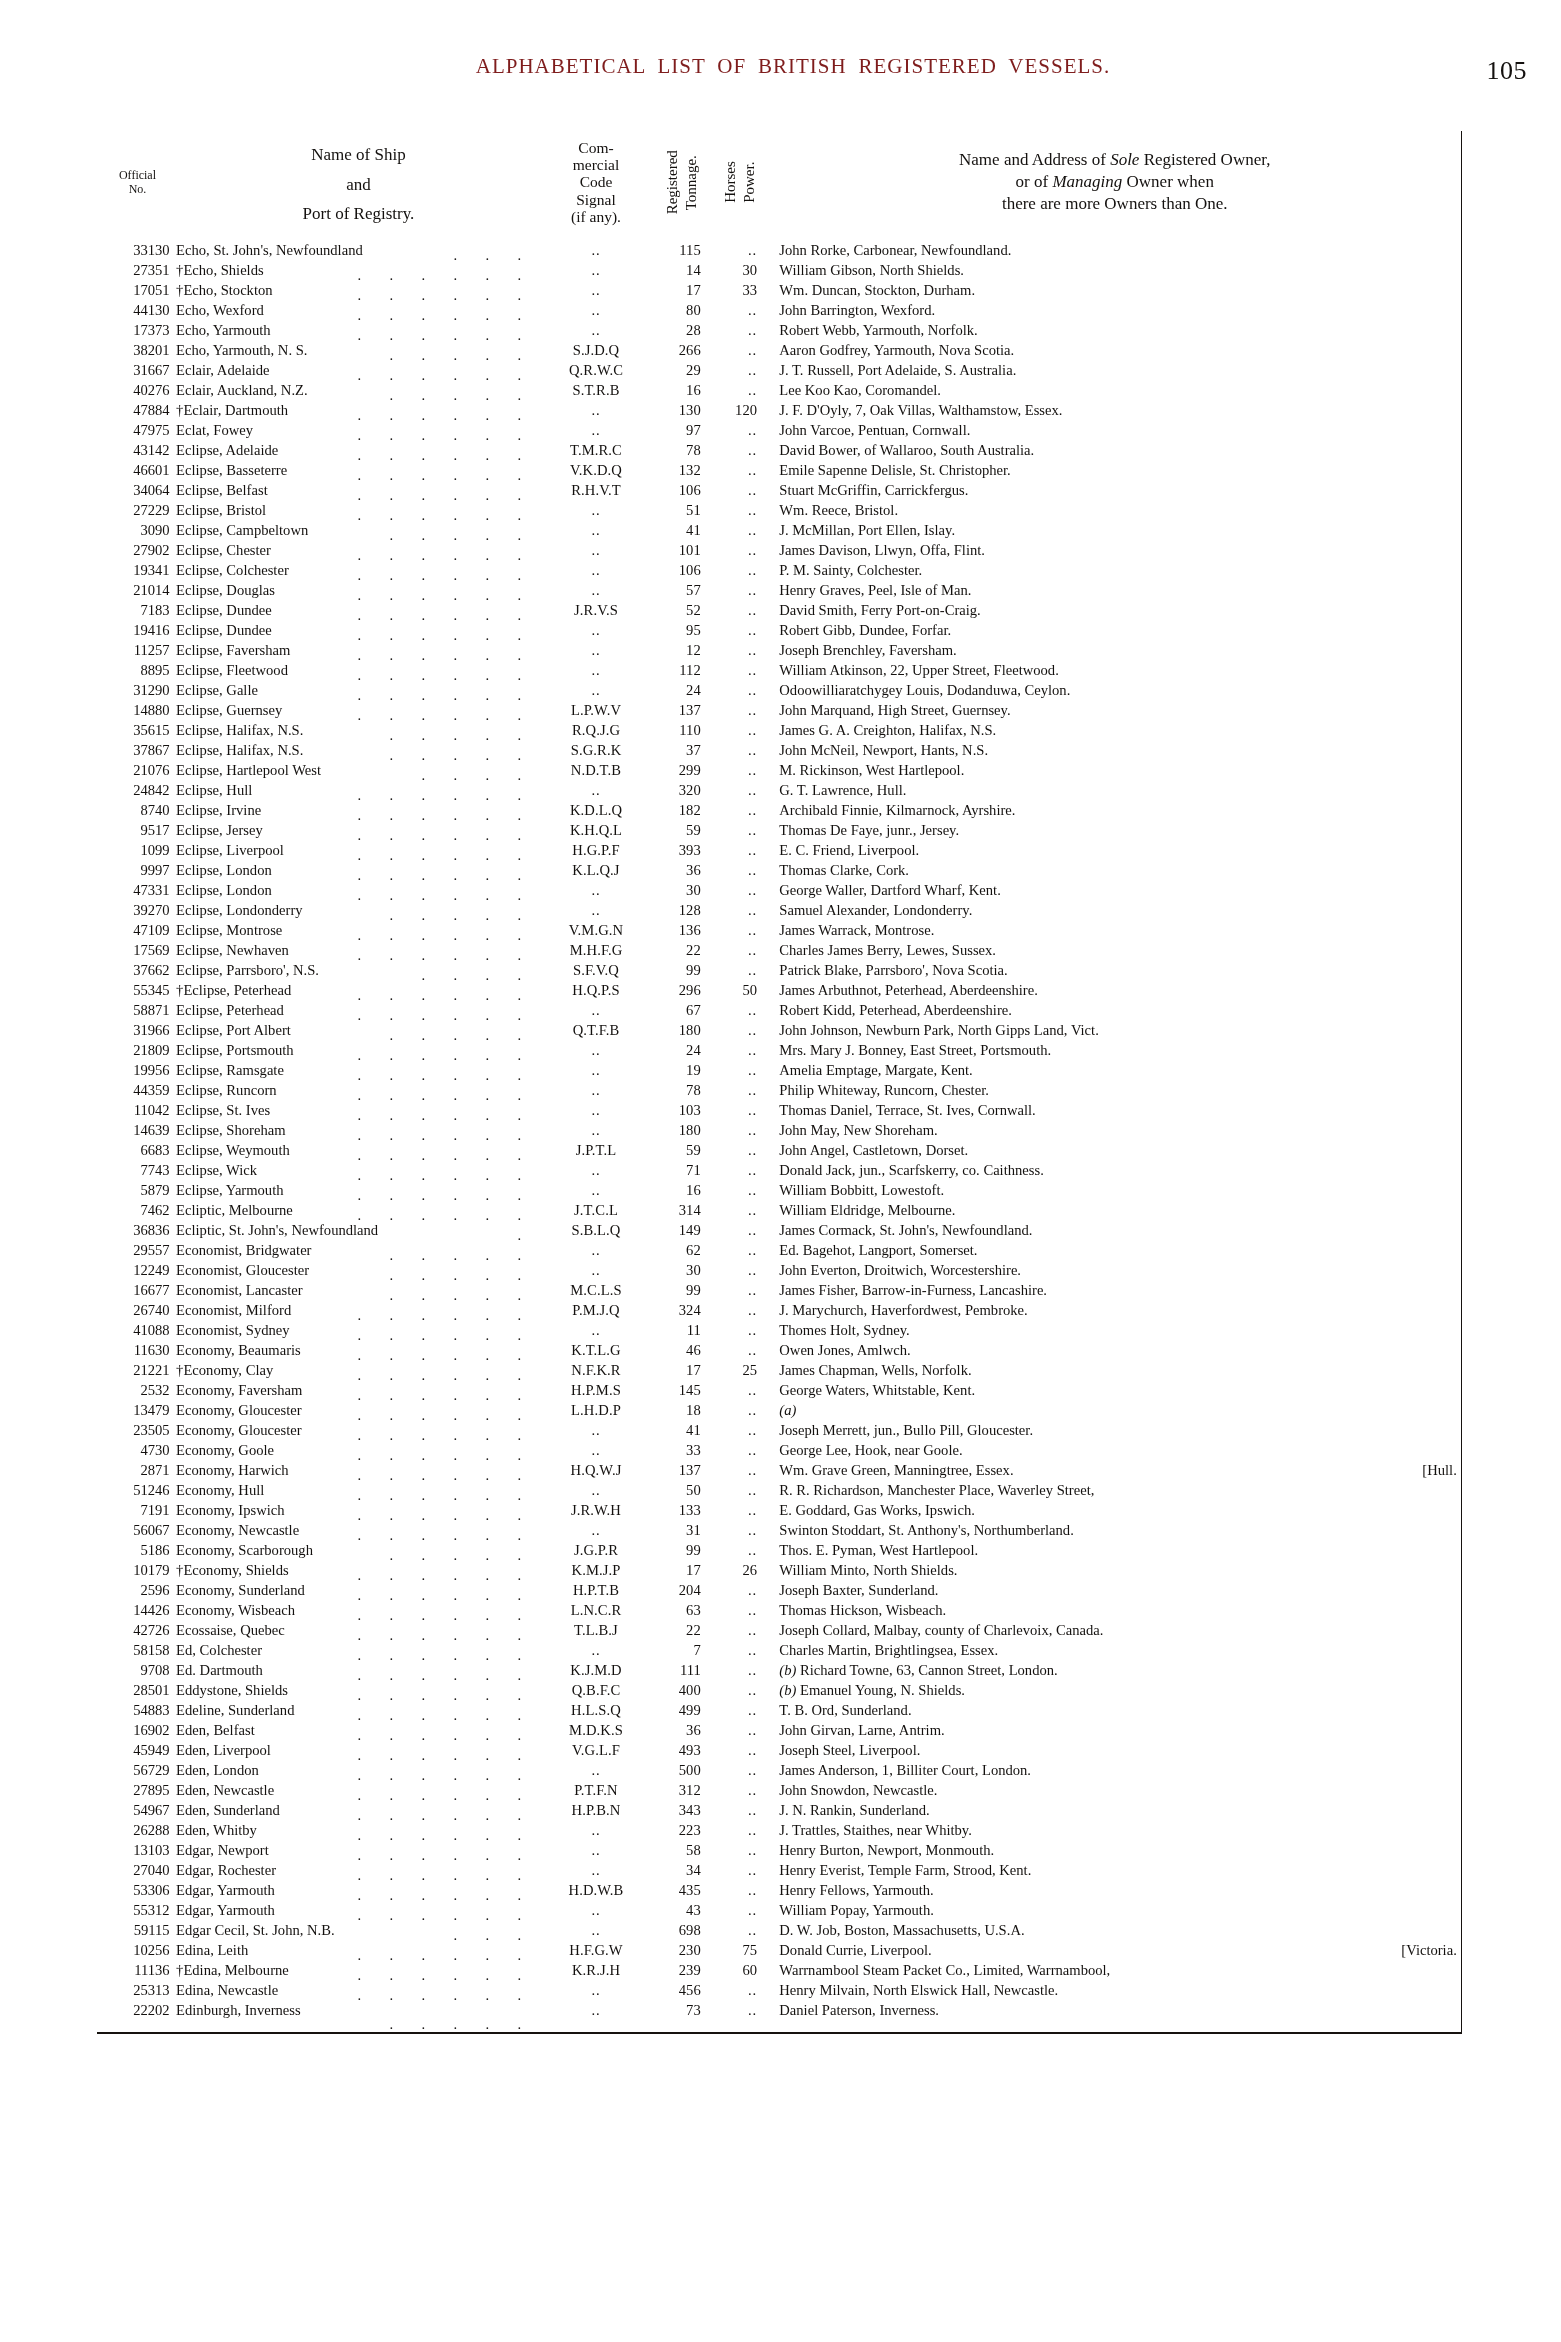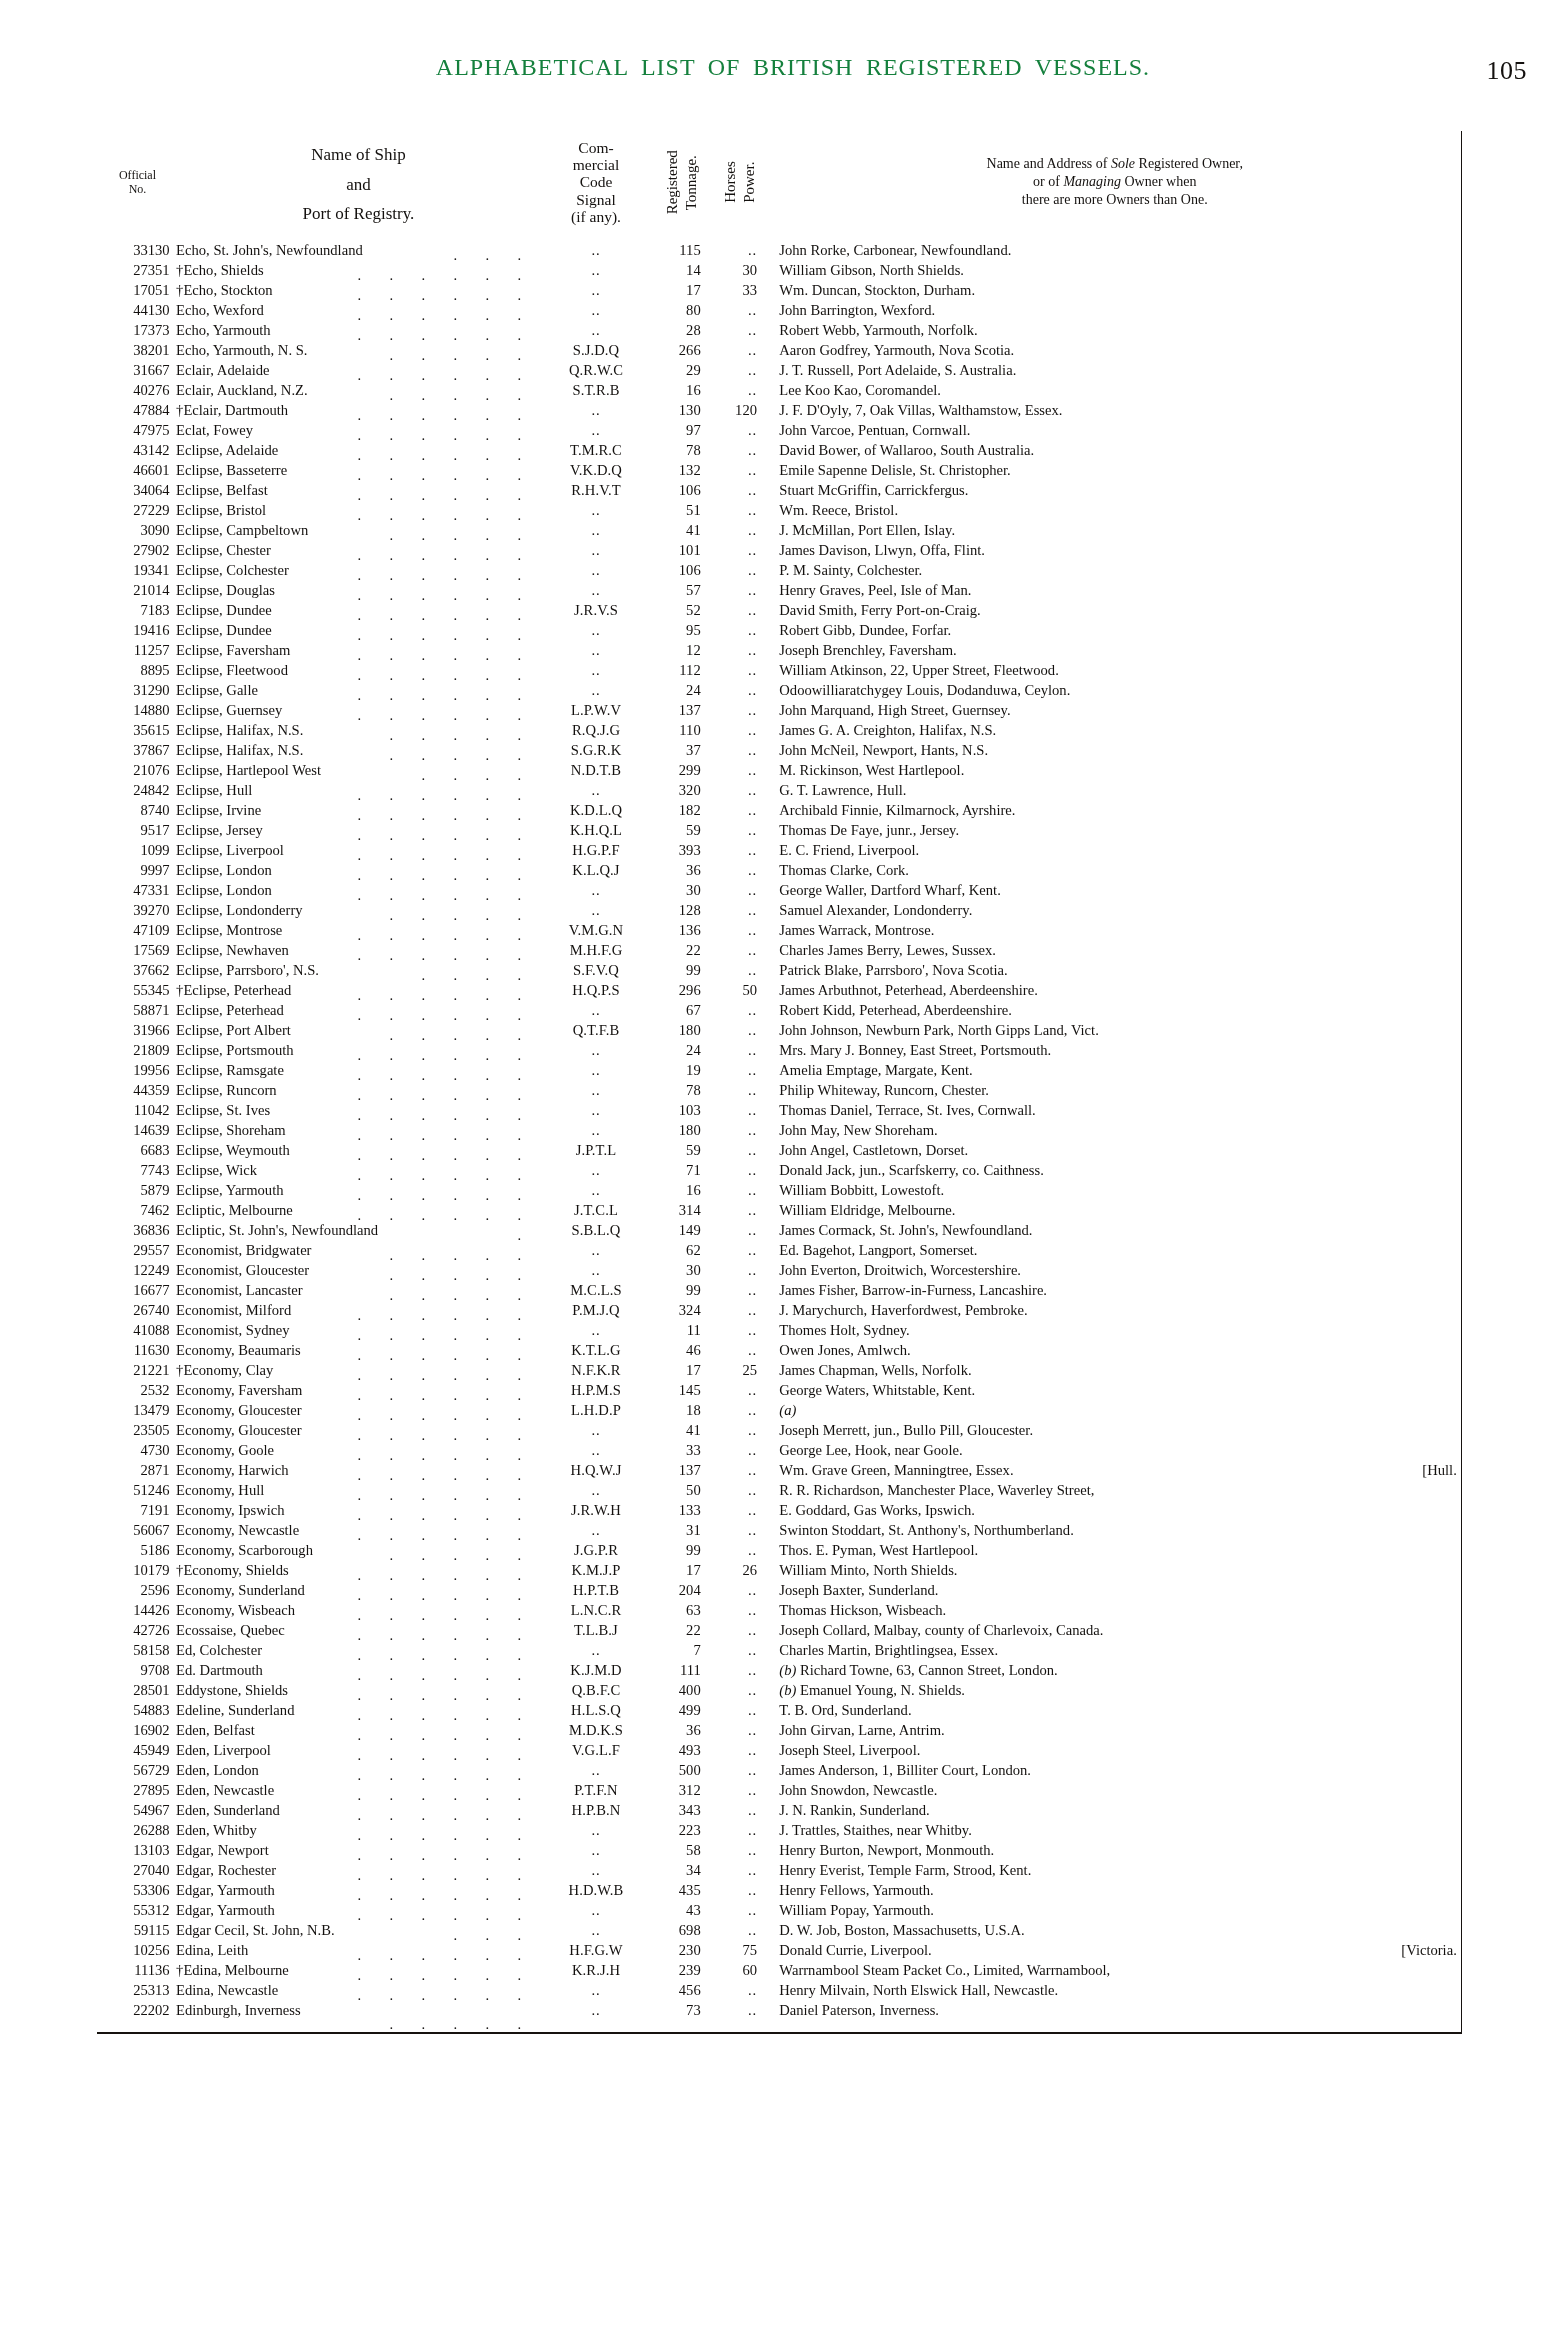--- a/index.html
+++ b/index.html
@@ -30,27 +30,27 @@
     top: 54px;
     left: 0;
     right: 0;
     height: 37px;
   }
   .head-title {
     position: absolute;
     left: 0; right: 0;
     top: 0;
     text-align: center;
-    font-size: 24px;
+    font-size: 21px;
     letter-spacing: 1px;
     word-spacing: 5.6px;
     font-variant: normal;
     text-transform: uppercase;
     font-family: "Liberation Serif", "DejaVu Serif", serif;
-    color: #15803d;
+    color: #7f1d1d;
     margin-left: 24px;
   }
   .head-folio {
     position: absolute;
     right: 35px;
     top: 1.9px;
     font-size: 26px;
     letter-spacing: 0.5px;
   }
 
@@ -90,21 +90,21 @@
   col.c-official { width: 81px; }
   col.c-name     { width: 361px; }
   col.c-code     { width: 114px; }
   col.c-tonnage  { width: 58px; }
   col.c-power    { width: 58px; }
   col.c-owner    { width: 692px; }
 
   .th-official { font-size: 12px; }
   .th-name     { font-size: 17px; }
   .th-code     { font-size: 15.5px; line-height: 1.12; }
-  .th-owner    { font-size: 14px; line-height: 1.3; padding-left:9.4px; padding-right:9.4px;}
+  .th-owner    { font-size: 17px; line-height: 1.3; padding-left:9.4px; padding-right:9.4px;}
 
   
   .th-rot {
     padding: 0;
     height: 81px;
   }
   .rot-inner {
     writing-mode: vertical-rl;
     transform: rotate(180deg);
     white-space: nowrap;

